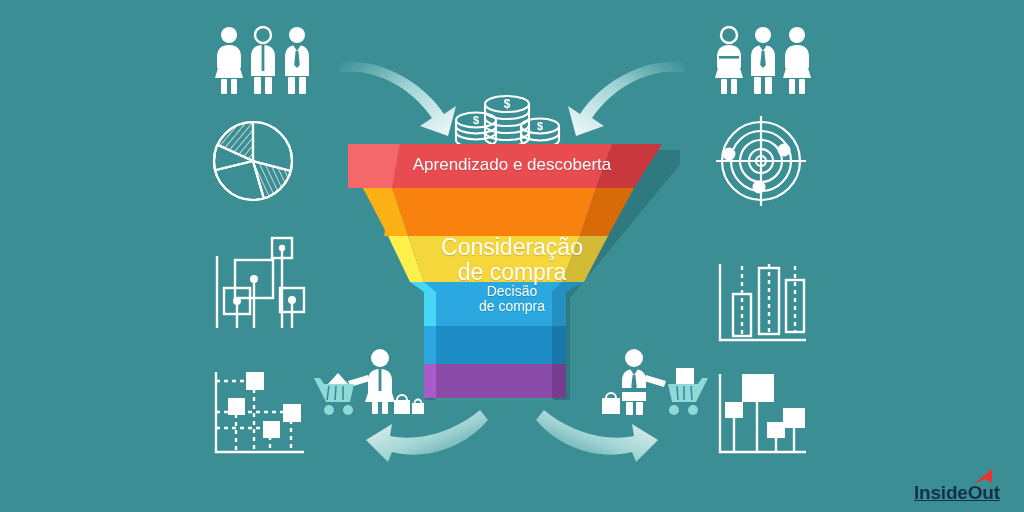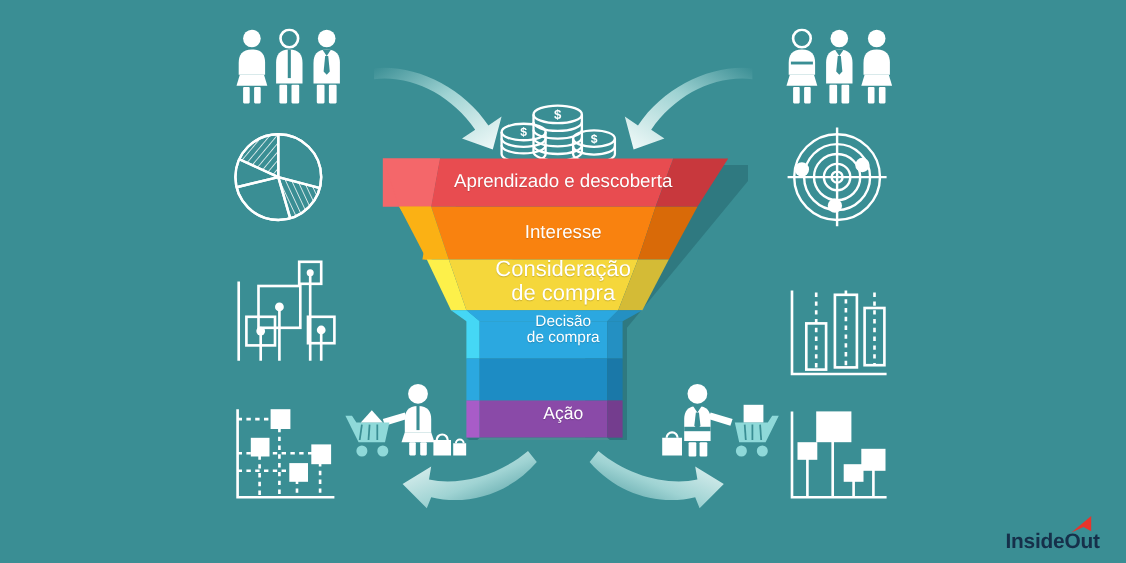--- a/index.html
+++ b/index.html
@@ -33,21 +33,21 @@
   .lbl-5{top:228px;font-size:16px;}
 
   
   .icon-slot{position:absolute;}
 
   
   #logo{position:absolute;right:14px;bottom:8px;width:96px;height:34px;}
   #logo .logotext{
     position:absolute;left:0;bottom:0;
     font-size:19px;font-weight:bold;color:#16304a;
-    letter-spacing:-0.2px;font-family:"Liberation Sans", sans-serif;
+    letter-spacing:-0.2px;font-family:"Liberation Sans", sans-serif;text-decoration:underline;
   }
   #logo .logoarrow{position:absolute;right:16px;top:-2px;}
 </style>
 </head>
 <body style="background: rgb(58, 142, 148);">
 
 <div id="stage" style="background: rgb(58, 142, 148);">
 
   <svg class="icon-slot" style="left:336px;top:56px;" width="140" height="84" viewBox="0 0 140 84">
     <defs>
@@ -138,26 +138,24 @@
 
       <polygon points="80,258 208,258 222,258 222,268 92,268" fill="#2e767c" opacity="0.9"></polygon>
       <polygon points="92,258 208,258 222,270 80,270" fill="#4a8f95" opacity="0.95"></polygon>
 
       <polygon points="66,142 80,142 80,258 66,258" fill="#3a8e94" opacity="0"></polygon>
 
       <polygon points="4,48 19,48 44,96 66,142 66,258 52,258 52,150 28,100 4,52" fill="#3a8e94" opacity="0"></polygon>
     </svg>
 
     <div class="flabel lbl-0" style="font-size: 17px;">Aprendizado e descoberta</div>
-    <div class="flabel lbl-1" style="font-size: 17px;">Interesse</div>
-    <div class="flabel lbl-2" style="font-size: 20px;">Consideração
+    <div class="flabel lbl-2" style="font-size: 23px;">Consideração
 de compra</div>
     <div class="flabel lbl-3" style="font-size: 14px;">Decisão
 de compra</div>
-    <div class="flabel lbl-5" style="font-size: 16px;">Ação</div>
   </div>
 
   <svg class="icon-slot" style="left:213px;top:26px;" width="100" height="70" viewBox="0 0 100 70">
     <g fill="#ffffff">
 
       <circle cx="16" cy="9" r="8"></circle>
       <path d="M16,19 c-9,0 -12,5 -12,12 l0,11 l24,0 l0,-11 c0,-7 -3,-12 -12,-12 Z"></path>
       <path d="M5,42 l22,0 l3,10 l-28,0 Z"></path>
       <rect x="8" y="53" width="6" height="15" rx="1"></rect>
       <rect x="18" y="53" width="6" height="15" rx="1"></rect>

